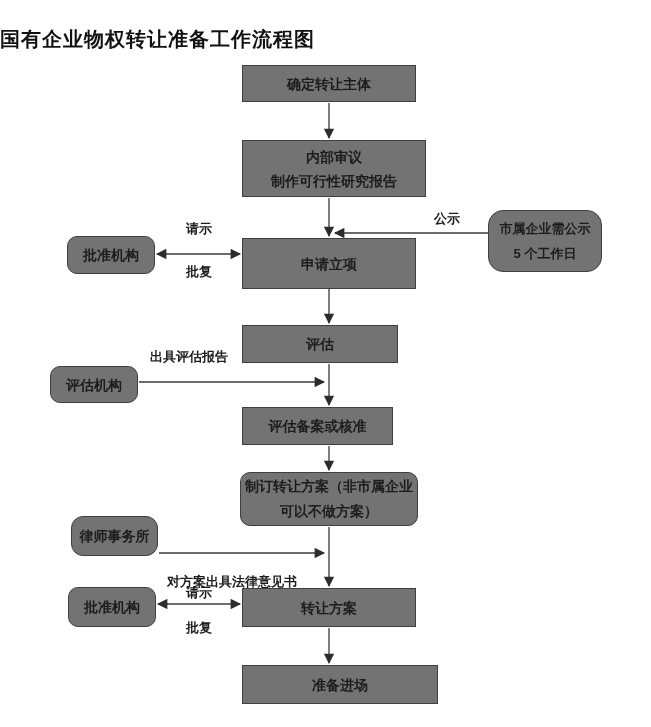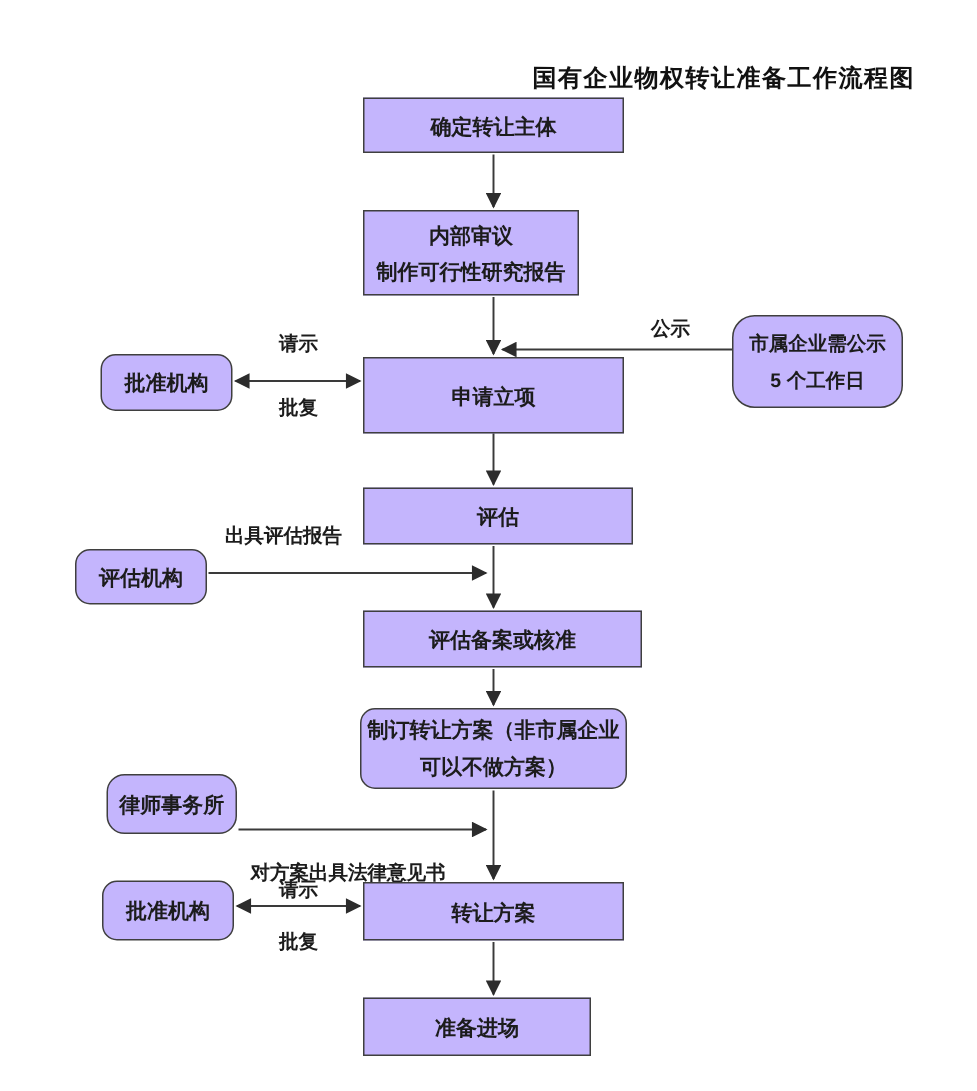--- a/index.html
+++ b/index.html
@@ -9,32 +9,32 @@
     height: 727px;
     background: #ffffff;
     font-family: "Liberation Sans", "DejaVu Sans", sans-serif;
     color: #1c1c1c;
     overflow: hidden;
   }
   .title {
     position: absolute;
     left: 0; top: 26px;
     width: 594px;
-    margin: 16px;
-    text-align: right;
-    font-size: 16px;
+    margin: 0;
+    text-align: left;
+    font-size: 20px;
     font-weight: bold;
     letter-spacing: 1px;
     color: #111111;
   }
   .node {
     position: absolute;
     box-sizing: border-box;
     border: 1px solid #3f3f3f;
-    background: #c4b5fd;
+    background: #737373;
     display: flex;
     flex-direction: column;
     align-items: center;
     justify-content: center;
     text-align: center;
     font-weight: bold;
     font-size: 14px;
     line-height: 24px;
     color: #1c1c1c;
   }
@@ -79,47 +79,47 @@
     <line x1="329" y1="527" x2="329" y2="586" marker-end="url(#arr)"></line>
     <line x1="159" y1="553" x2="324" y2="553" marker-end="url(#arr)"></line>
     <line x1="158" y1="604" x2="240" y2="604" marker-start="url(#arr)" marker-end="url(#arr)"></line>
     <line x1="329" y1="628" x2="329" y2="663" marker-end="url(#arr)"></line>
   </svg>
 
   <div class="node" style="left:242px; top:65px; width:174px; height:37px;">
     <span class="ln">确定转让主体</span>
   </div>
 
-  <div class="node" style="left:242px; top:140px; width:144px; height:57px;">
+  <div class="node" style="left:242px; top:140px; width:184px; height:57px;">
     <span class="ln">内部审议</span>
     <span class="ln">制作可行性研究报告</span>
   </div>
 
   <div class="node" style="left:242px; top:238px; width:174px; height:51px;">
     <span class="ln">申请立项</span>
   </div>
 
-  <div class="node" style="left:242px; top:325px; width:180px; height:38px;">
+  <div class="node" style="left:242px; top:325px; width:156px; height:38px;">
     <span class="ln">评估</span>
   </div>
 
-  <div class="node" style="left:242px; top:407px; width:186px; height:38px;">
+  <div class="node" style="left:242px; top:407px; width:151px; height:38px;">
     <span class="ln">评估备案或核准</span>
   </div>
 
   <div class="node" style="left:240px; top:472px; width:178px; height:54px; line-height:25px;border-radius:10px;">
     <span class="ln">制订转让方案（非市属企业</span>
     <span class="ln">可以不做方案）</span>
   </div>
 
   <div class="node" style="left:242px; top:588px; width:174px; height:39px;">
     <span class="ln">转让方案</span>
   </div>
 
-  <div class="node" style="left:242px; top:665px; width:152px; height:39px;">
+  <div class="node" style="left:242px; top:665px; width:196px; height:39px;">
     <span class="ln">准备进场</span>
   </div>
 
   <div class="node round" style="left:67px; top:236px; width:88px; height:38px;">
     <span class="ln">批准机构</span>
   </div>
 
   <div class="node round" style="left:488px; top:210px; width:114px; height:62px; border-radius:15px; font-size:13px; line-height:25px;">
     <span class="ln">市属企业需公示</span>
     <span class="ln">5 个工作日</span>

